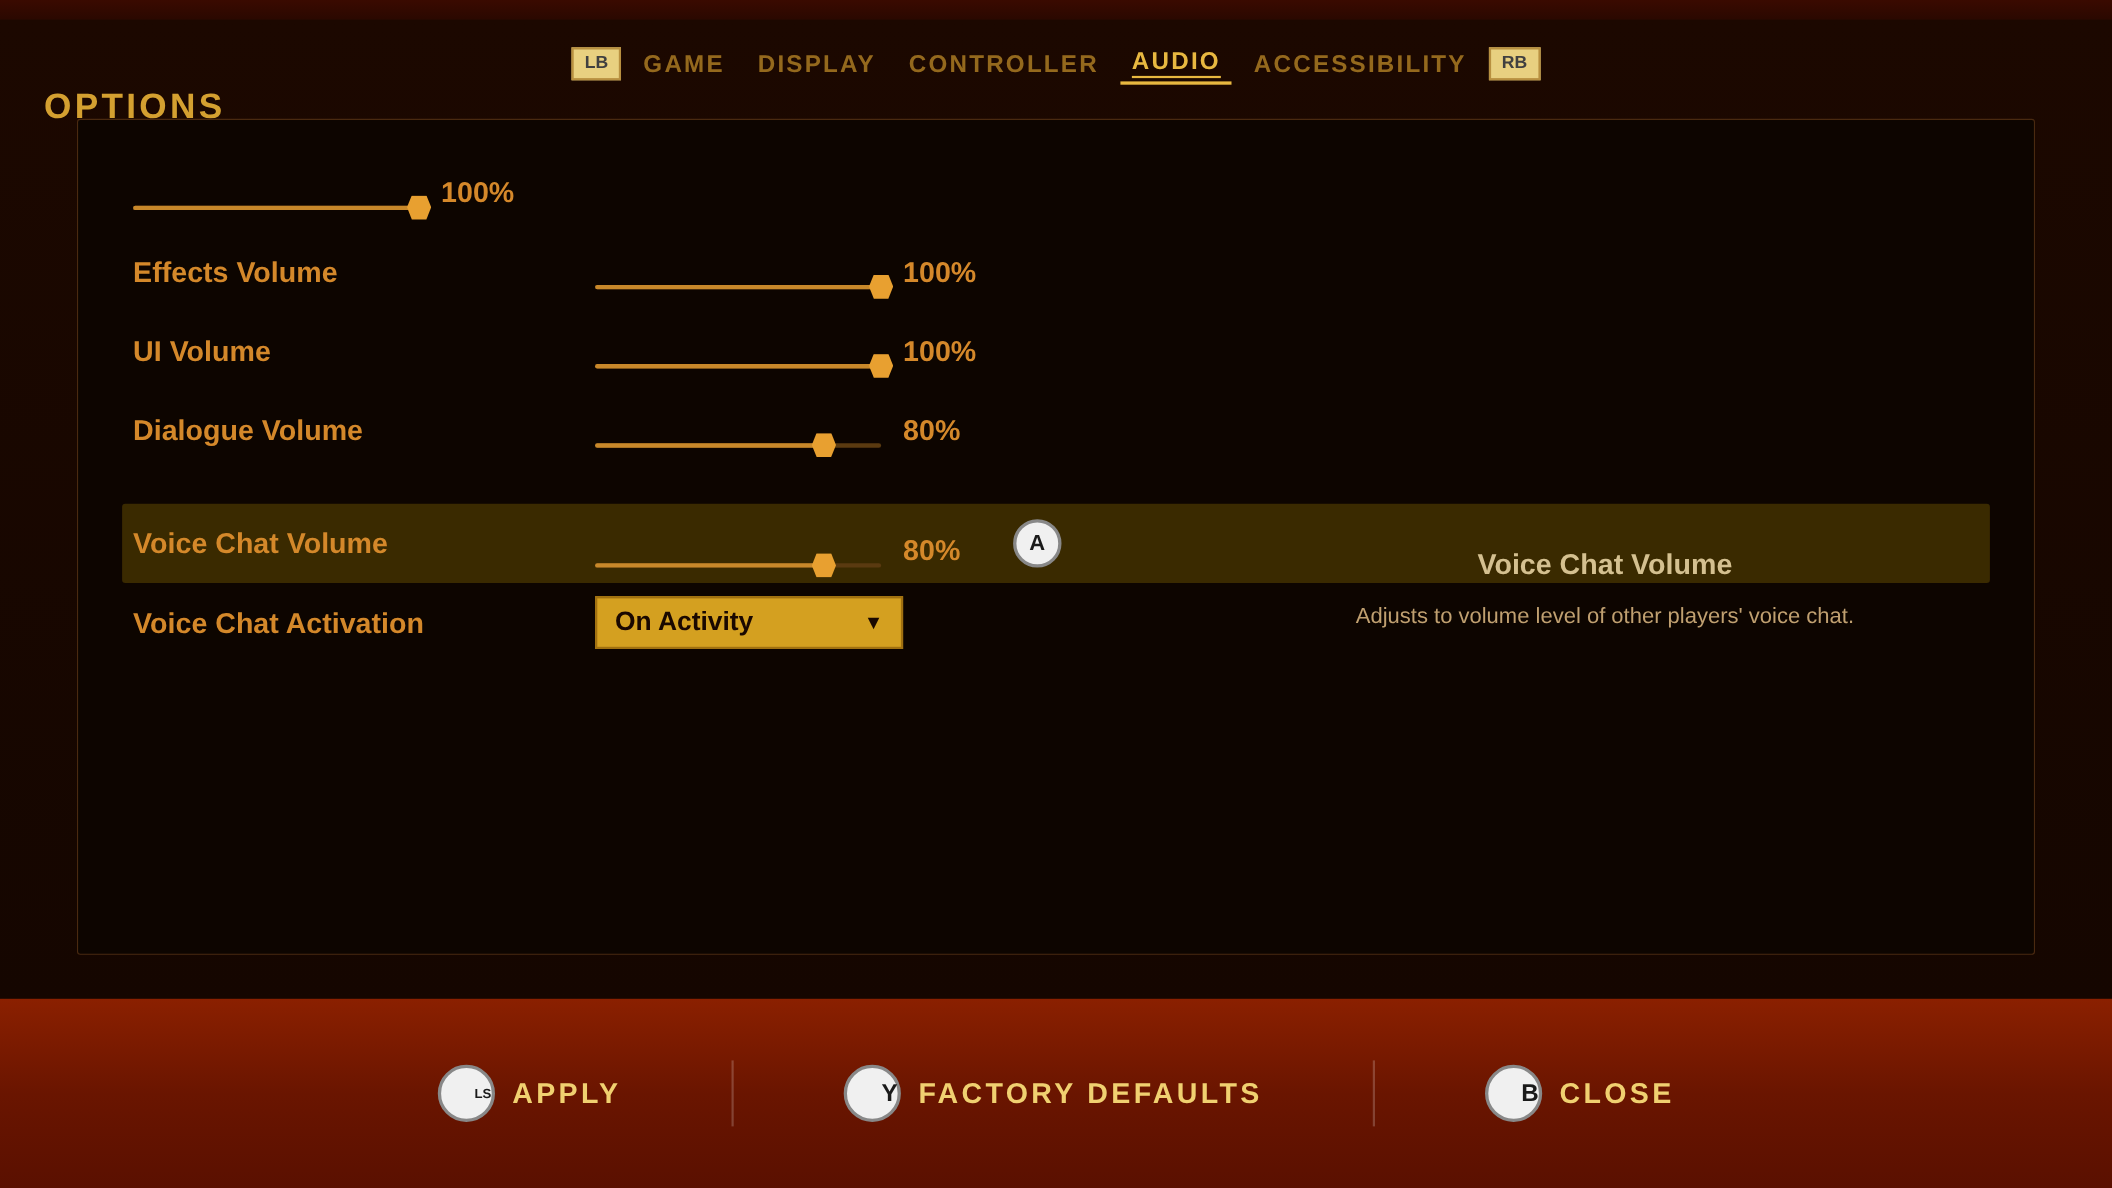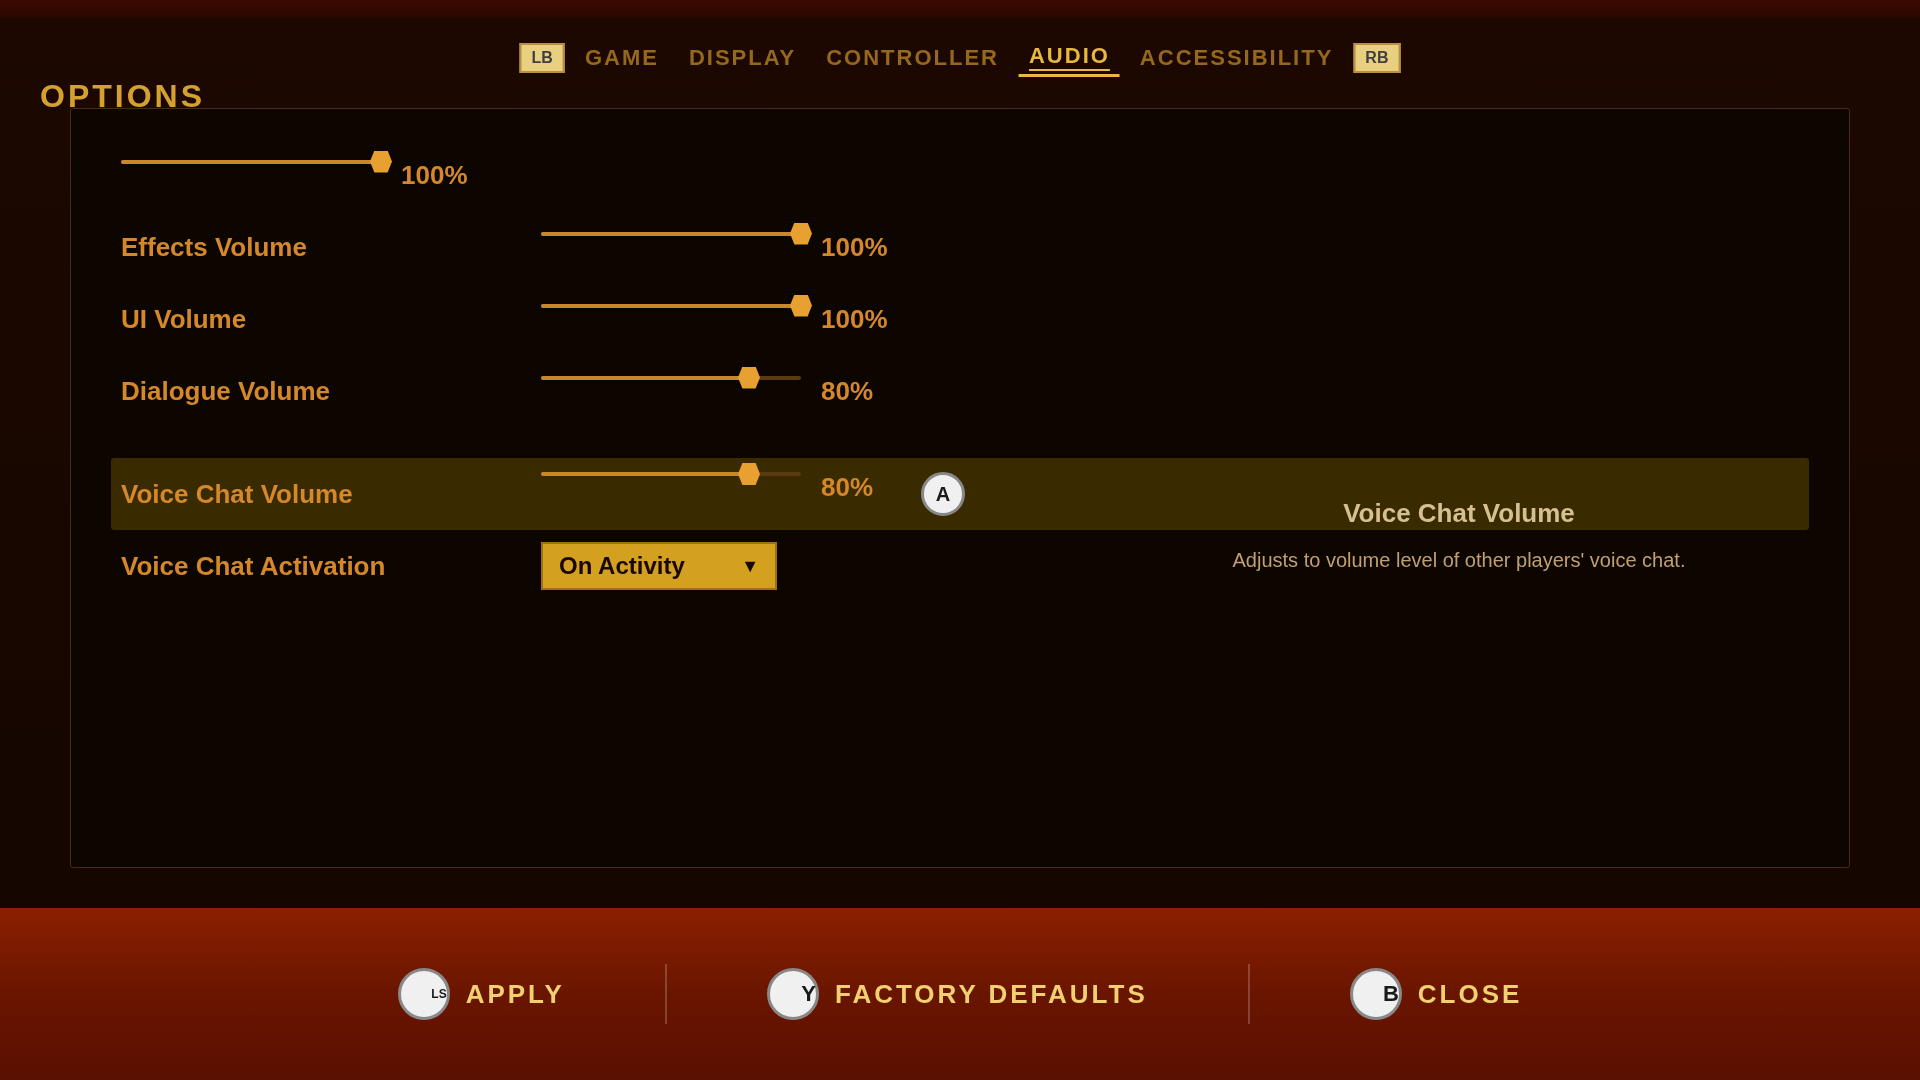--- a/index.html
+++ b/index.html
@@ -111,21 +111,21 @@
       color: #d4882a;
       font-size: 26px;
       font-weight: bold;
       width: 420px;
       flex-shrink: 0;
     }
 
     
     .slider-container {
       display: flex;
-      align-items: flex-start;
+      align-items: flex-end;
       gap: 20px;
       flex: 1;
     }
 
     .slider-track {
       width: 260px;
       height: 4px;
       background: #5a3a10;
       position: relative;
       border-radius: 2px;
@@ -168,21 +168,21 @@
       font-weight: bold;
       display: flex;
       align-items: center;
       justify-content: center;
       border: 3px solid #888;
       margin-left: 10px;
     }
 
     
     .dropdown {
-      width: 236px;
+      width: 280px;
       height: 48px;
       background: #d4a020;
       border: 2px solid #a07010;
       display: flex;
       align-items: center;
       justify-content: space-between;
       padding: 0 16px;
       cursor: pointer;
     }
 

